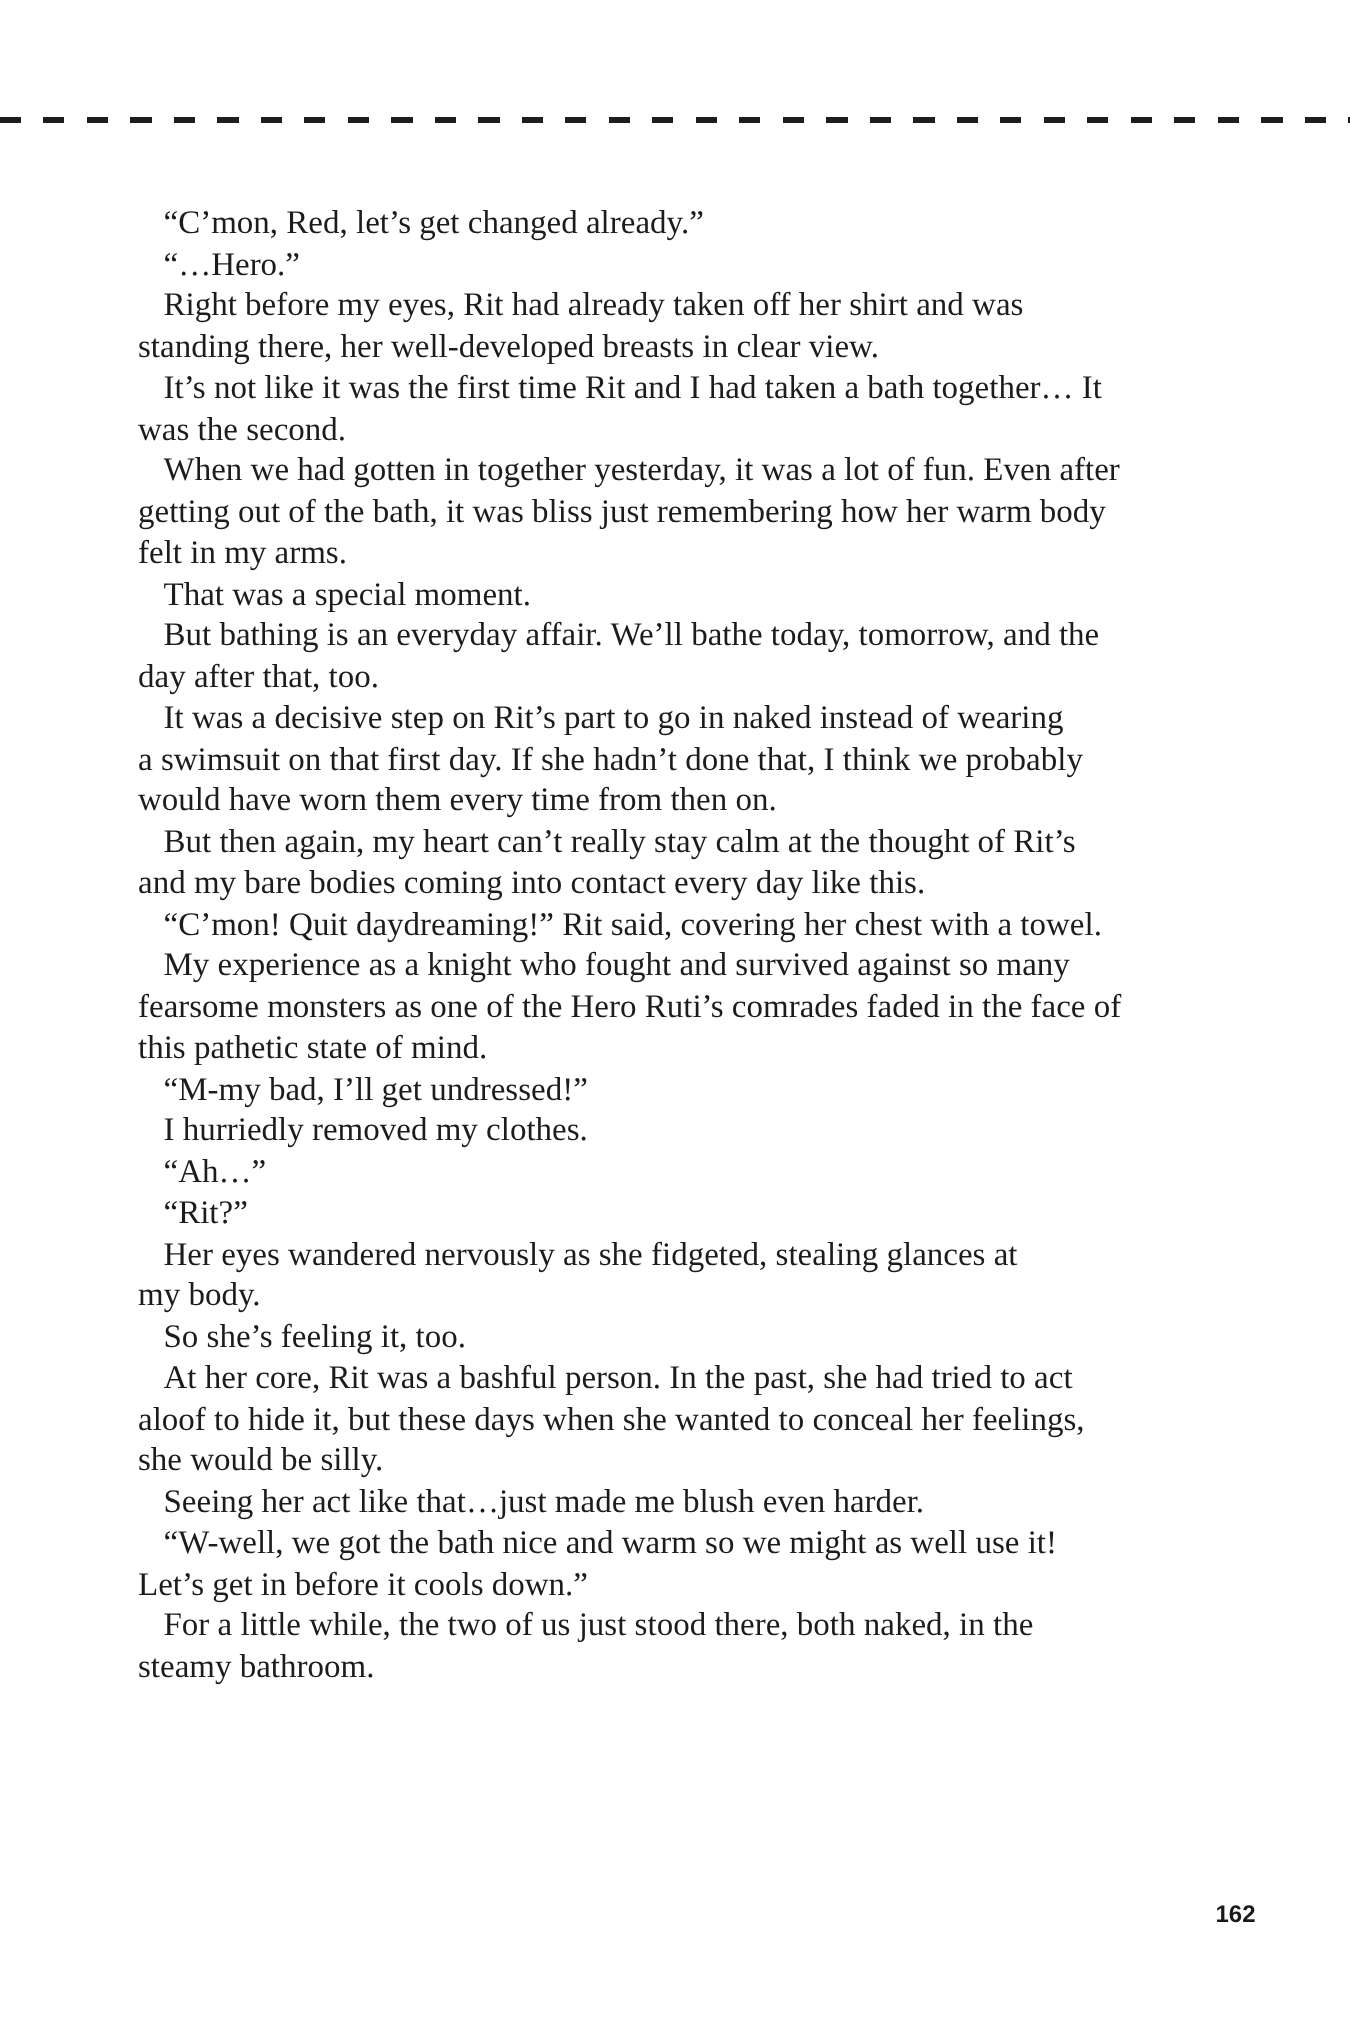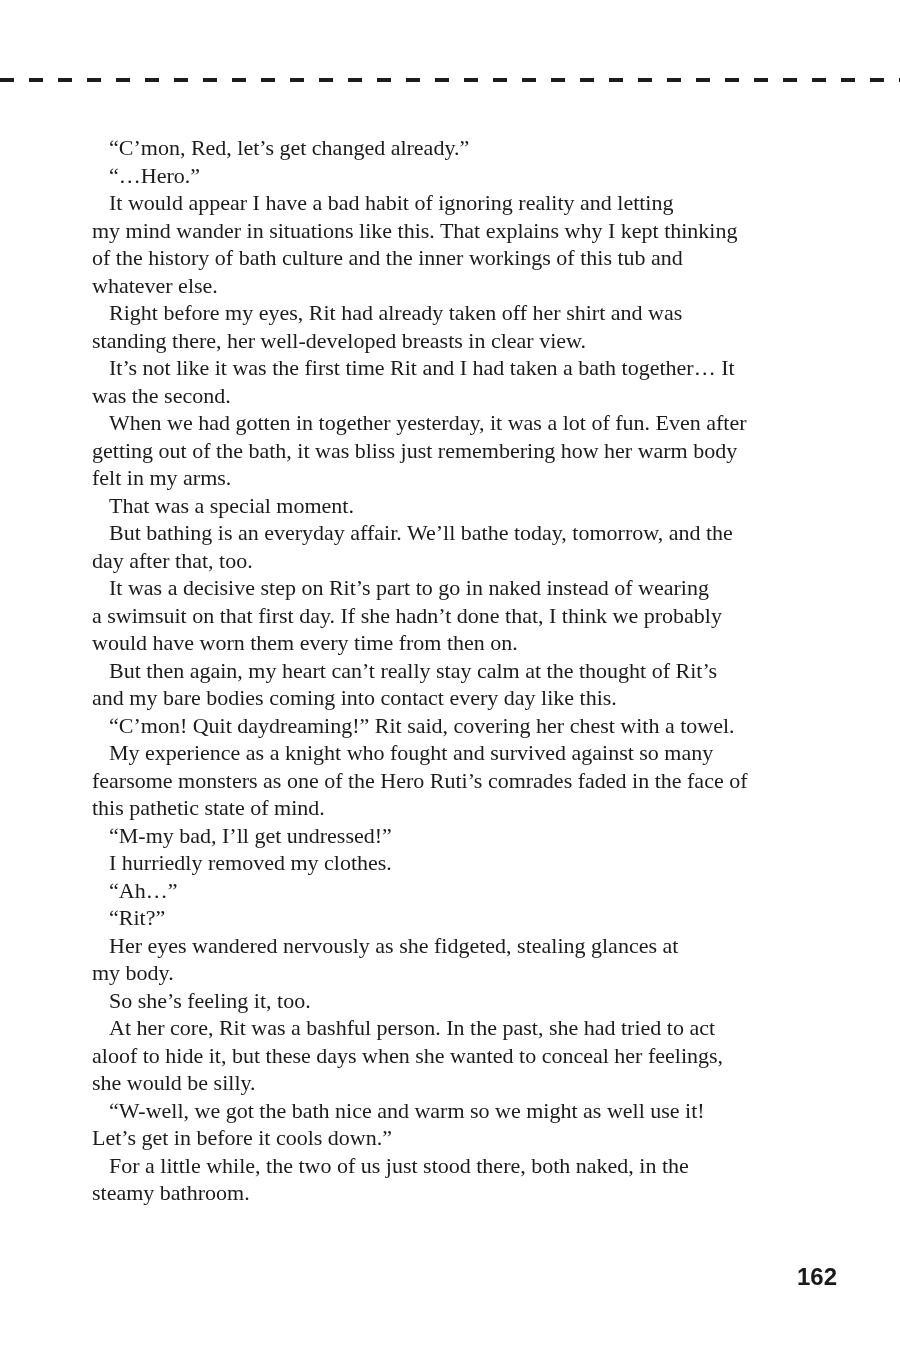--- a/index.html
+++ b/index.html
@@ -41,38 +41,34 @@
     color: #1c1c1c;
     text-indent: 17px;
     white-space: pre-line;
   }
   .page-number {
     position: absolute;
     top: 1265px;
     right: 63px;
     font-family: "Liberation Sans", sans-serif;
     font-weight: bold;
-    font-size: 24px;
+    font-size: 16px;
     line-height: 23px;
     color: #1a1a1a;
   }
 </style>
 </head>
 <body>
 
 <div class="page">
   <div class="separator"></div>
 
   <div class="text-block">
     <p>“C’mon, Red, let’s get changed already.”</p>
     <p>“…Hero.”</p>
-    <p>It would appear I have a bad habit of ignoring reality and letting
-my mind wander in situations like this. That explains why I kept thinking
-of the history of bath culture and the inner workings of this tub and
-whatever else.</p>
     <p>Right before my eyes, Rit had already taken off her shirt and was
 standing there, her well-developed breasts in clear view.</p>
     <p>It’s not like it was the first time Rit and I had taken a bath together… It
 was the second.</p>
     <p>When we had gotten in together yesterday, it was a lot of fun. Even after
 getting out of the bath, it was bliss just remembering how her warm body
 felt in my arms.</p>
     <p>That was a special moment.</p>
     <p>But bathing is an everyday affair. We’ll bathe today, tomorrow, and the
 day after that, too.</p>
@@ -88,20 +84,21 @@
     <p>“M-my bad, I’ll get undressed!”</p>
     <p>I hurriedly removed my clothes.</p>
     <p>“Ah…”</p>
     <p>“Rit?”</p>
     <p>Her eyes wandered nervously as she fidgeted, stealing glances at
 my body.</p>
     <p>So she’s feeling it, too.</p>
     <p>At her core, Rit was a bashful person. In the past, she had tried to act
 aloof to hide it, but these days when she wanted to conceal her feelings,
 she would be silly.</p>
+    <p>Seeing her act like that…just made me blush even harder.</p>
     <p>“W-well, we got the bath nice and warm so we might as well use it!
 Let’s get in before it cools down.”</p>
     <p>For a little while, the two of us just stood there, both naked, in the
 steamy bathroom.</p>
   </div>
 
   <div class="page-number">162</div>
 </div>
 
 </body></html>

